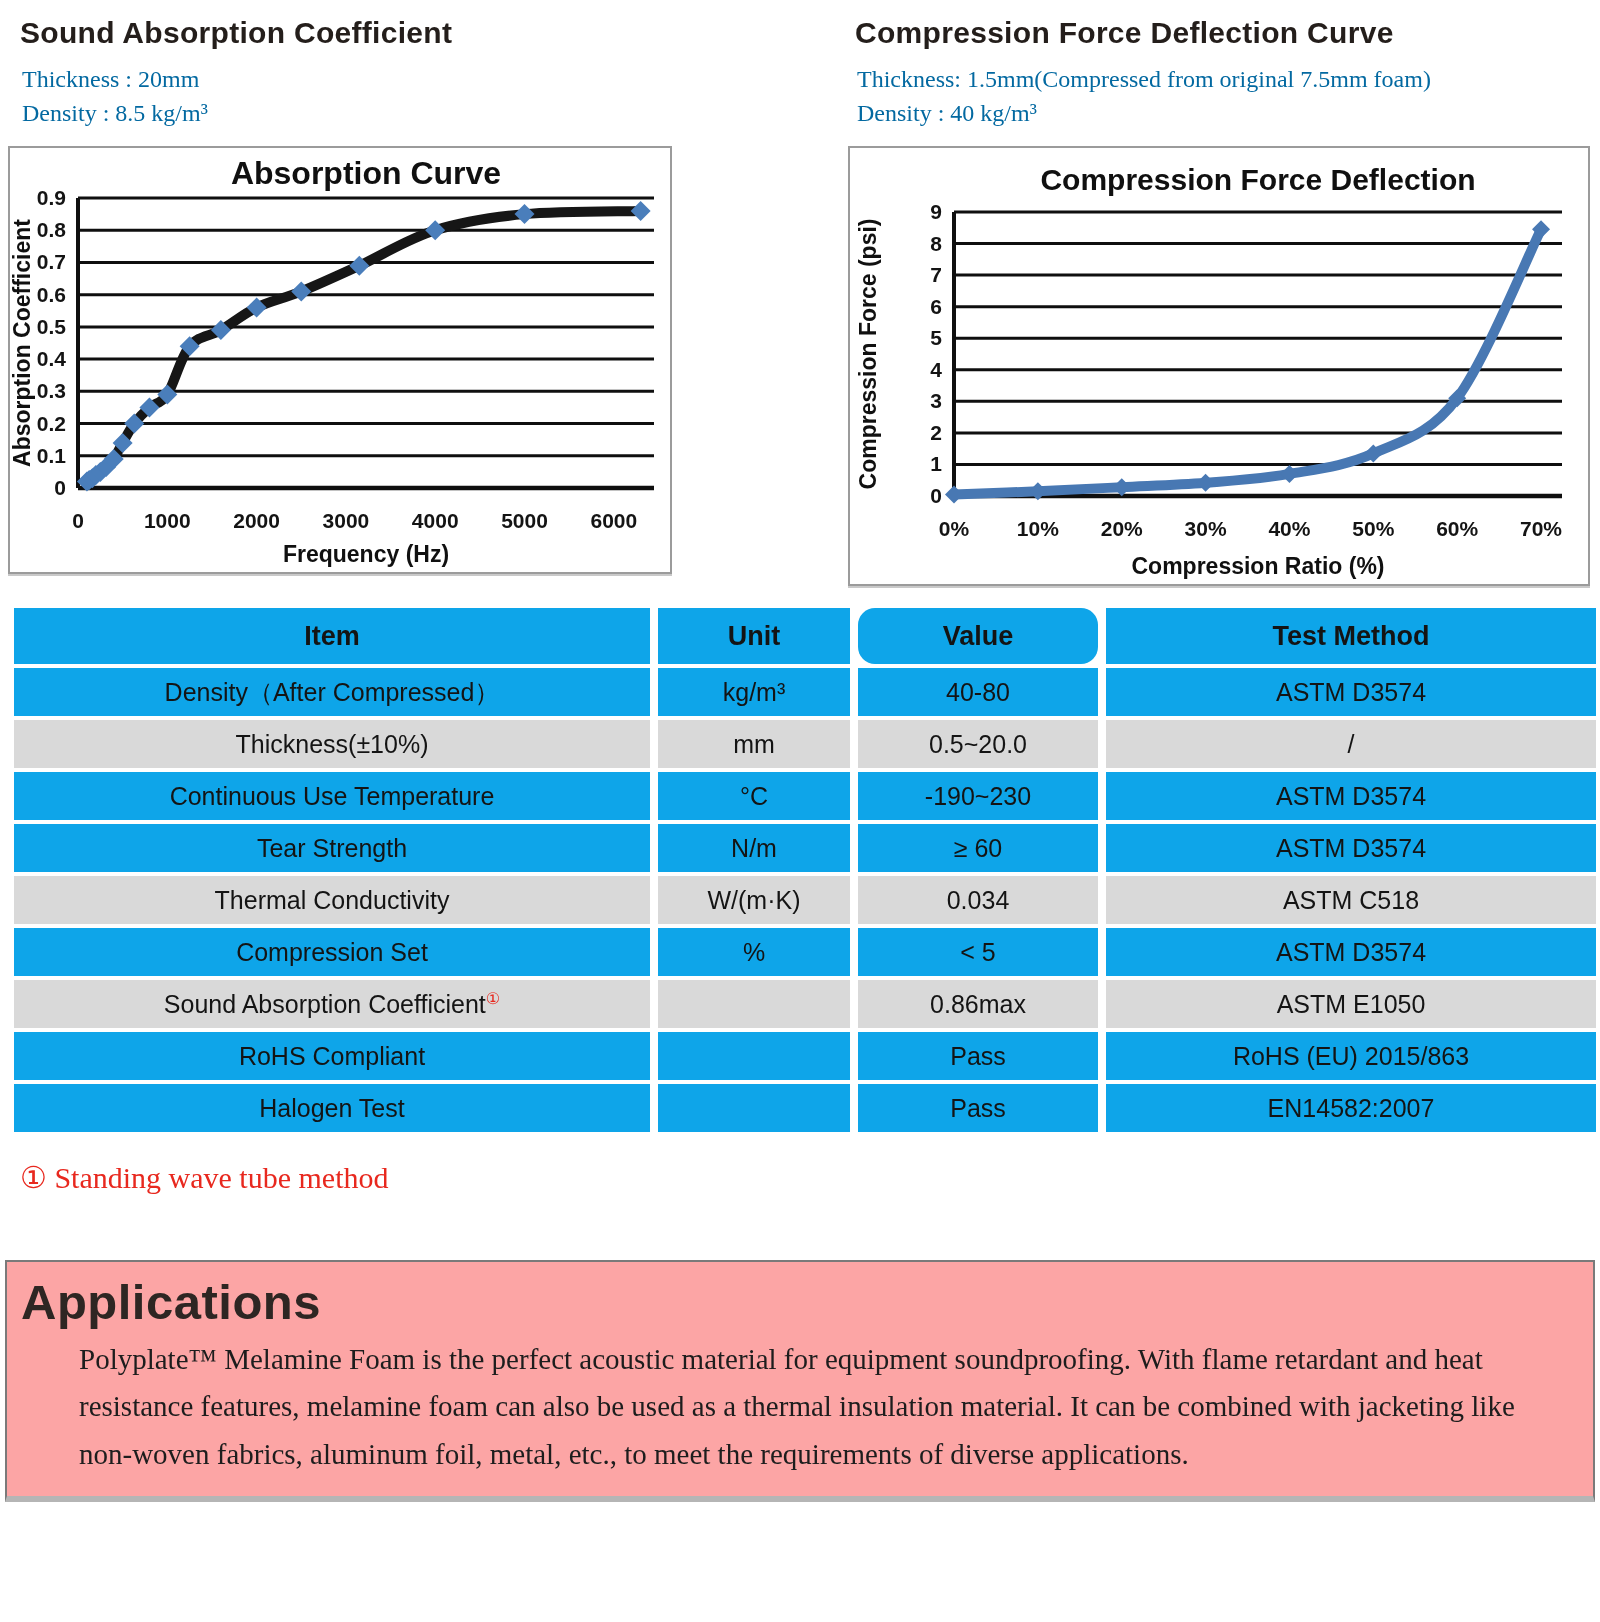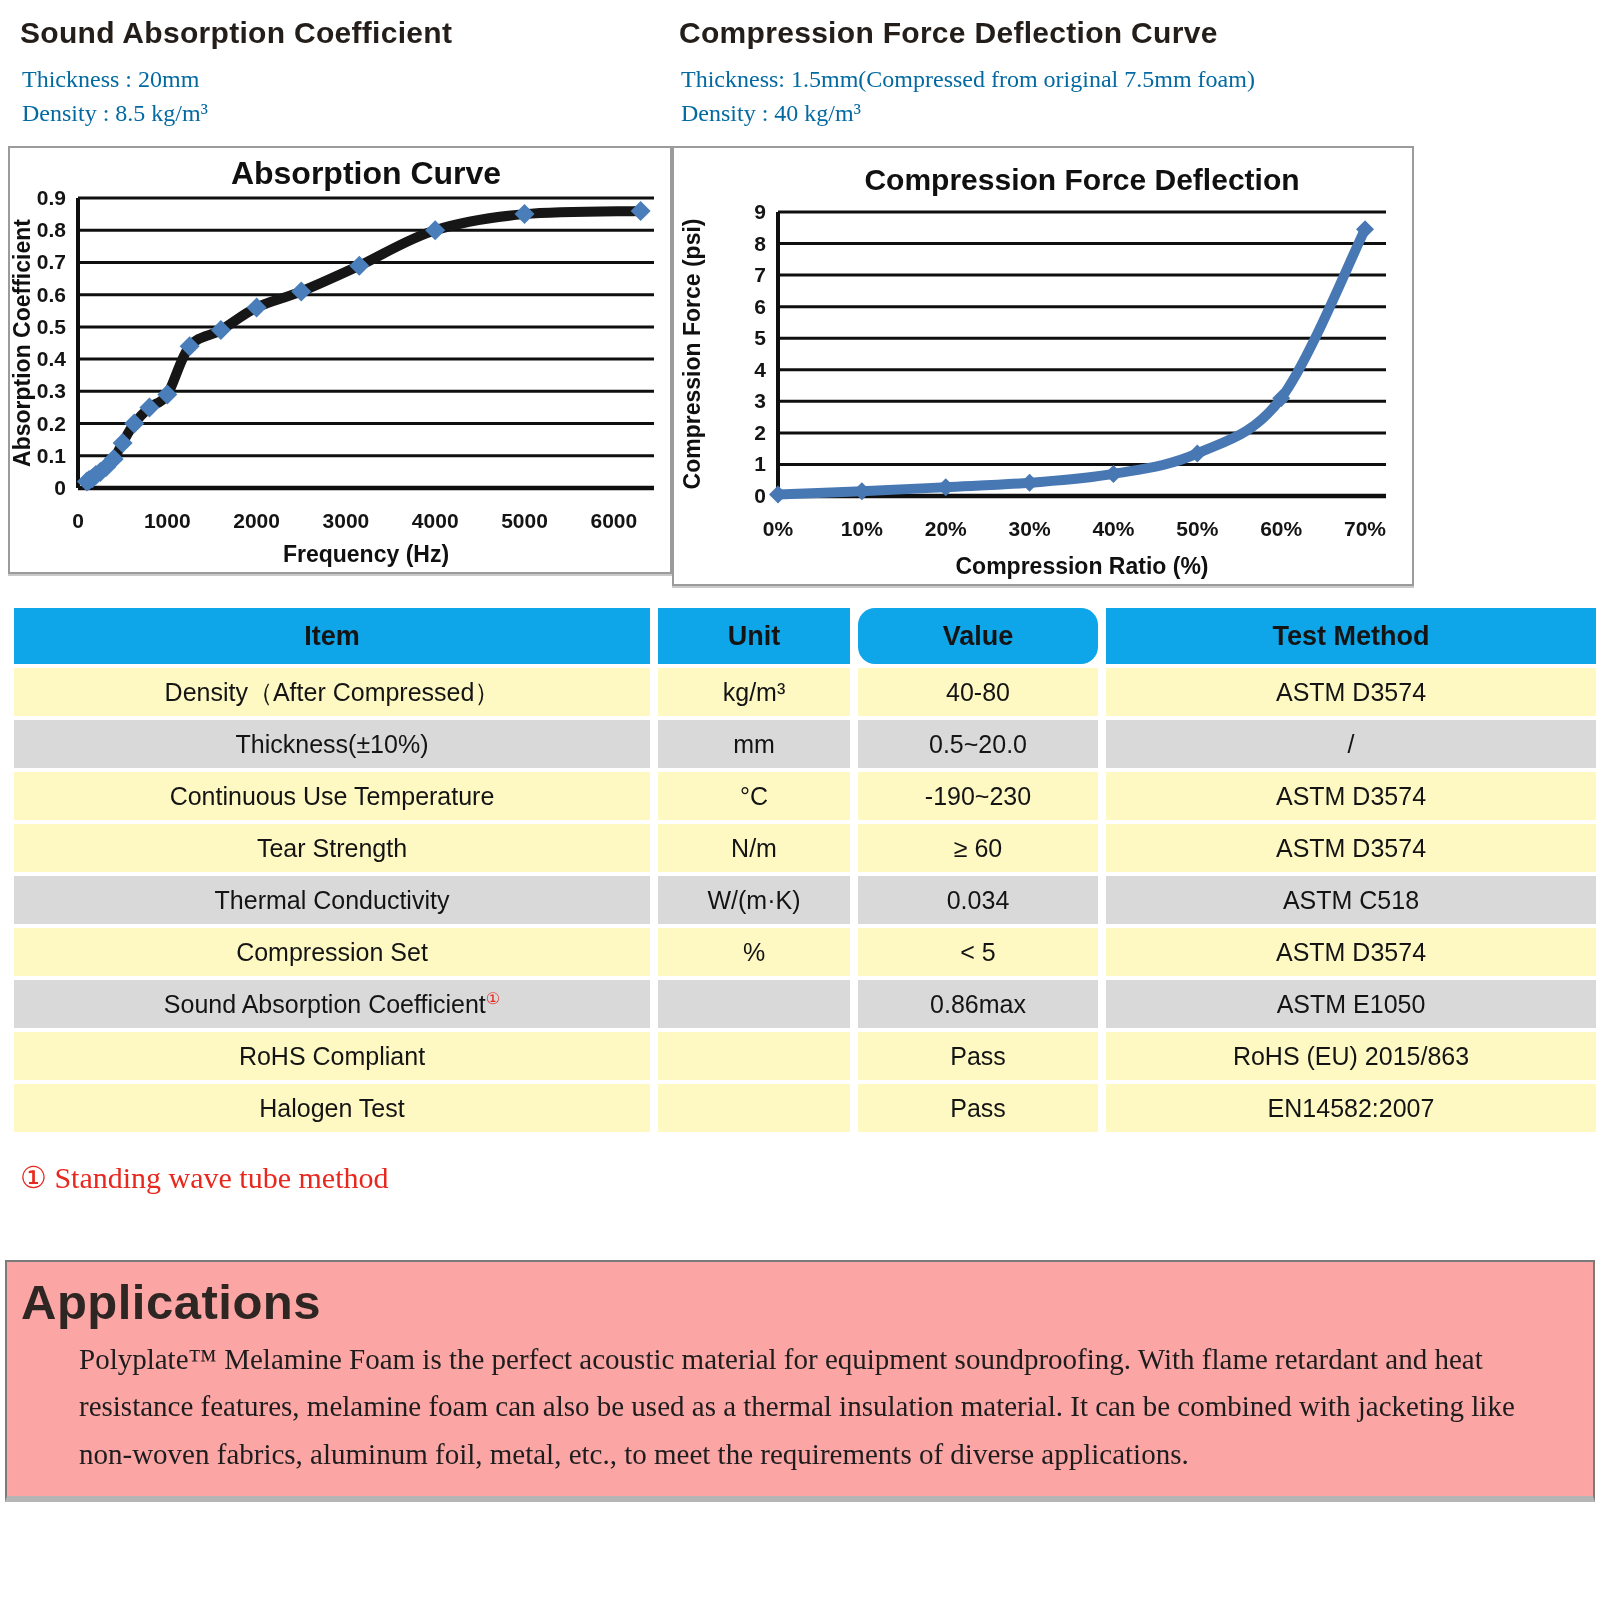--- a/index.html
+++ b/index.html
@@ -3,36 +3,36 @@
 <meta charset="utf-8">
 <style>
   * { box-sizing: border-box; }
   html,body { margin:0; padding:0; background:#ffffff; }
   body { width:1600px; height:1622px; font-family:"Liberation Sans",sans-serif; color:#1a1a1a; }
   .page { position:relative; width:1600px; height:1622px; overflow:hidden; }
 
   
   .top { display:flex; padding-top:16px; }
   .col-left  { margin-left:8px;  width:664px; }
-  .col-right { width:742px; }
+  .col-right { margin-left:176px; width:742px; }
   h2.sec-title { margin:0 0 12px 12px; font-size:30px; font-weight:800; color:#241e1b; letter-spacing:0.3px; }
   .col-right h2.sec-title { margin-left:7px; }
   .meta { margin:0 0 16px 14px; font-family:"Liberation Serif",serif; font-size:24px; line-height:1.42; color:#0369a1; }
   .col-right .meta { margin-left:9px; }
 
   .chart-box { background:#fff; border:2px solid #9b9b9b; box-shadow:0 2px 0 #c9c9c9; }
   .chart-box.left  { width:664px; height:428px; }
   .chart-box.right { width:742px; height:440px; }
   svg text { font-family:"Liberation Sans",sans-serif; }
 
   
   table.spec { margin:18px 0 0 6px; border-collapse:separate; border-spacing:8px 4px; table-layout:fixed; width:1590px; }
   table.spec th { background:#0ea5e9; height:56px; font-size:27px; font-weight:700; color:#141414; text-align:center; }
   table.spec td { height:48px; font-size:25px; color:#141414; text-align:center; }
-  tr.light td { background:#fef9c3; }
+  tr.light td { background:#0ea5e9; }
   tr.dark  td { background:#D9D9D9; }
   td sup.note, .red { color:#e8281e; }
   td sup.note { font-size:16px; }
 
   
   .footnote { margin:24px 0 0 20px; font-family:"Liberation Serif",serif; font-size:30px; color:#e8281e; }
 
   
   .apps-box { margin:65px 5px 0 5px; width:1590px; min-height:200px;
               border:2px solid #7a7a7a; border-bottom:6px solid #b5b5b5; background:#fca5a5; }

